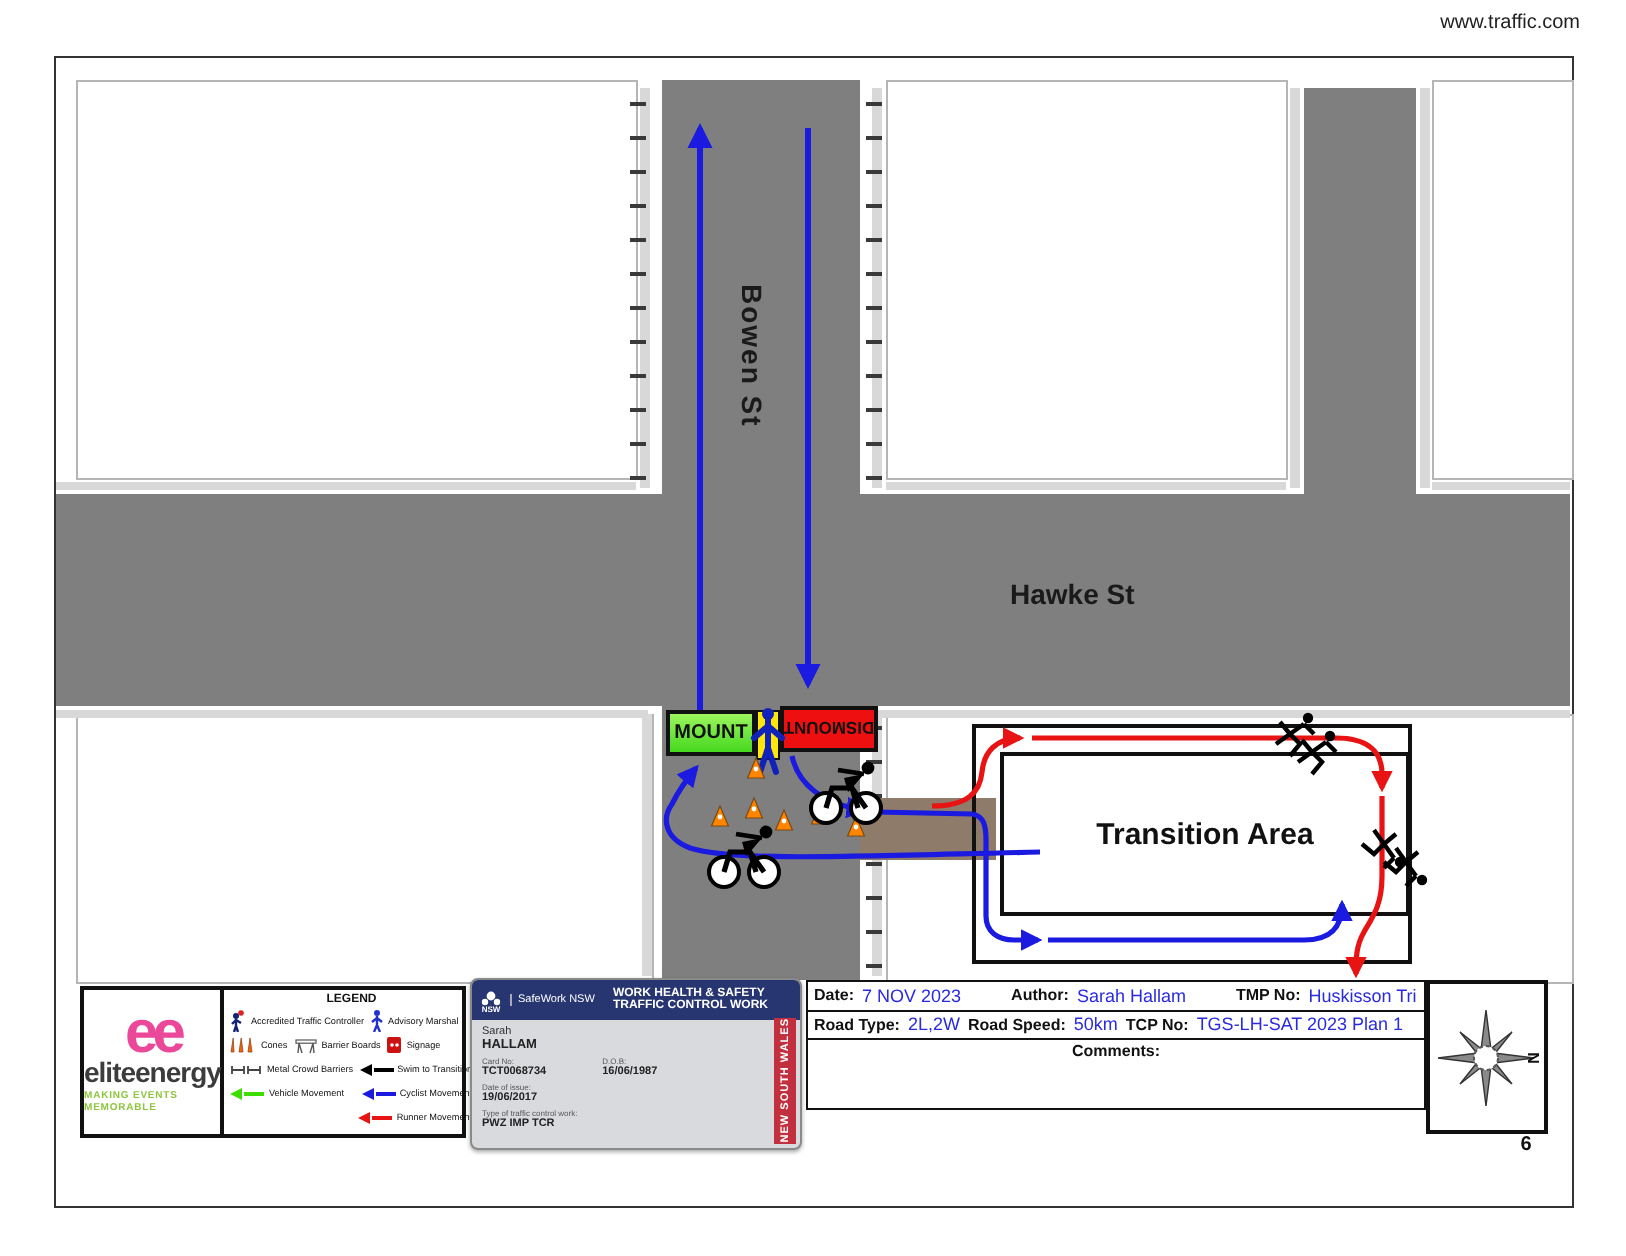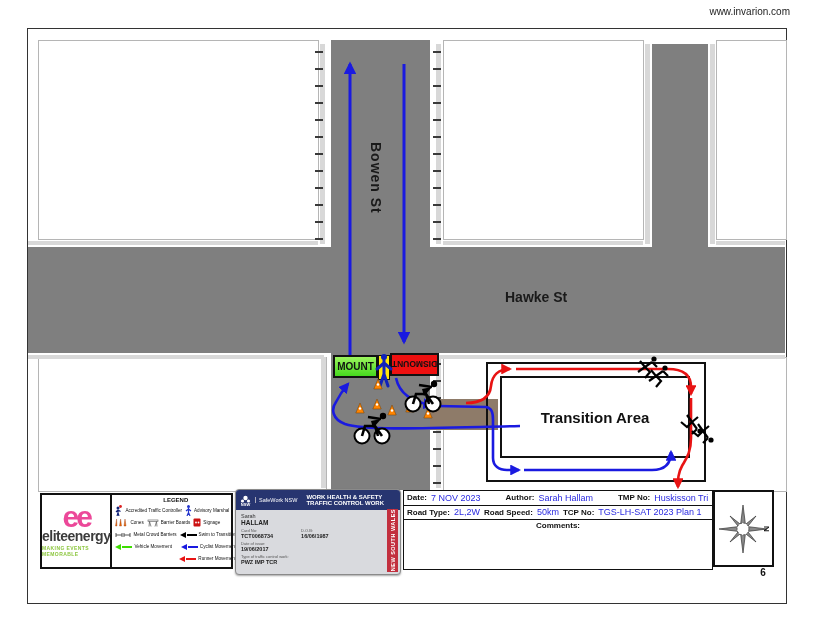--- a/index.html
+++ b/index.html
@@ -53,21 +53,21 @@
   .dval{color:#2a2ae0;font-size:9px;white-space:nowrap;}
   .comments{padding:1px 3px;font-size:8px;line-height:10px;text-align:center;}
   .comments .dlabel{font-size:8px;}
   .pagenum{font-weight:bold;font-size:10px;}
 </style>
 </head>
 <body>
 
 <div class="page">
 
-  <div class="abs url">www.invarion.com</div>
+  <div class="abs url">www.traffic.com</div>
   <div class="abs plan-border"></div>
 
   <div class="abs block" style="left:38px;top:40px;width:279px;height:198px;"></div>
   <div class="abs block" style="left:443px;top:40px;width:199px;height:198px;"></div>
   <div class="abs block" style="left:716px;top:40px;width:69px;height:198px;"></div>
   <div class="abs block" style="left:38px;top:357px;width:287px;height:133px;"></div>
   <div class="abs block" style="left:443px;top:357px;width:342px;height:133px;"></div>
 
   <div class="abs road" style="left:28px;top:247px;width:757px;height:106px;"></div>
   <div class="abs road" style="left:331px;top:40px;width:99px;height:210px;"></div>
@@ -89,21 +89,21 @@
   <div class="abs ticks" style="left:315px;top:46px;width:8px;height:196px;"></div>
   <div class="abs ticks" style="left:433px;top:46px;width:8px;height:196px;"></div>
   <div class="abs ticks" style="left:433px;top:358px;width:8px;height:130px;"></div>
 
   <div class="abs street-v" style="left:368px;top:142px;height:110px;">Bowen St</div>
   <div class="abs street-h" style="left:505px;top:289px;">Hawke St</div>
 
   <div class="abs brown" style="left:430px;top:399px;width:68px;height:31px;"></div>
 
   <div class="abs trans-outer" style="left:486px;top:362px;width:220px;height:120px;"></div>
-  <div class="abs trans-inner" style="left:500px;top:376px;width:190px;height:82px;">
+  <div class="abs trans-inner" style="left:500px;top:376px;width:205px;height:82px;">
     <span class="trans-label">Transition Area</span>
   </div>
 
   <div class="abs sign sign-mount" style="left:333px;top:355px;width:45px;height:23px;">MOUNT</div>
   <div class="abs ybox" style="left:378px;top:355px;width:12px;height:25px;"></div>
   <div class="abs sign sign-dismount" style="left:390px;top:353px;width:49px;height:23px;">DISMOUNT</div>
 
   <svg class="abs" style="left:372px;top:352px;" width="24" height="40" viewBox="0 0 24 40">
     <g>
       <circle cx="12" cy="5" r="3" fill="#1122bb"></circle>
@@ -289,21 +289,21 @@
       <div class="fld">Date of issue:</div>
       <div class="val">19/06/2017</div>
       <div class="fld">Type of traffic control work:</div>
       <div class="val">PWZ IMP TCR</div>
     </div>
     <div class="redband">
         <span>NEW SOUTH WALES</span>
       </div>
   </div>
 
-  <div class="abs details" style="left:403px;top:490px;width:310px;height:80px;">
+  <div class="abs details" style="left:403px;top:490px;width:310px;height:65px;">
     <div class="drow">
       <span class="dlabel">Date:</span>
       <span class="dval">7 NOV 2023</span>
       <span class="dlabel" style="margin-left:21px;">Author:</span>
       <span class="dval">Sarah Hallam</span>
       <span class="dlabel" style="margin-left:21px;">TMP No:</span>
       <span class="dval">Huskisson Tri</span>
     </div>
     <div class="drow">
       <span class="dlabel">Road Type:</span>

